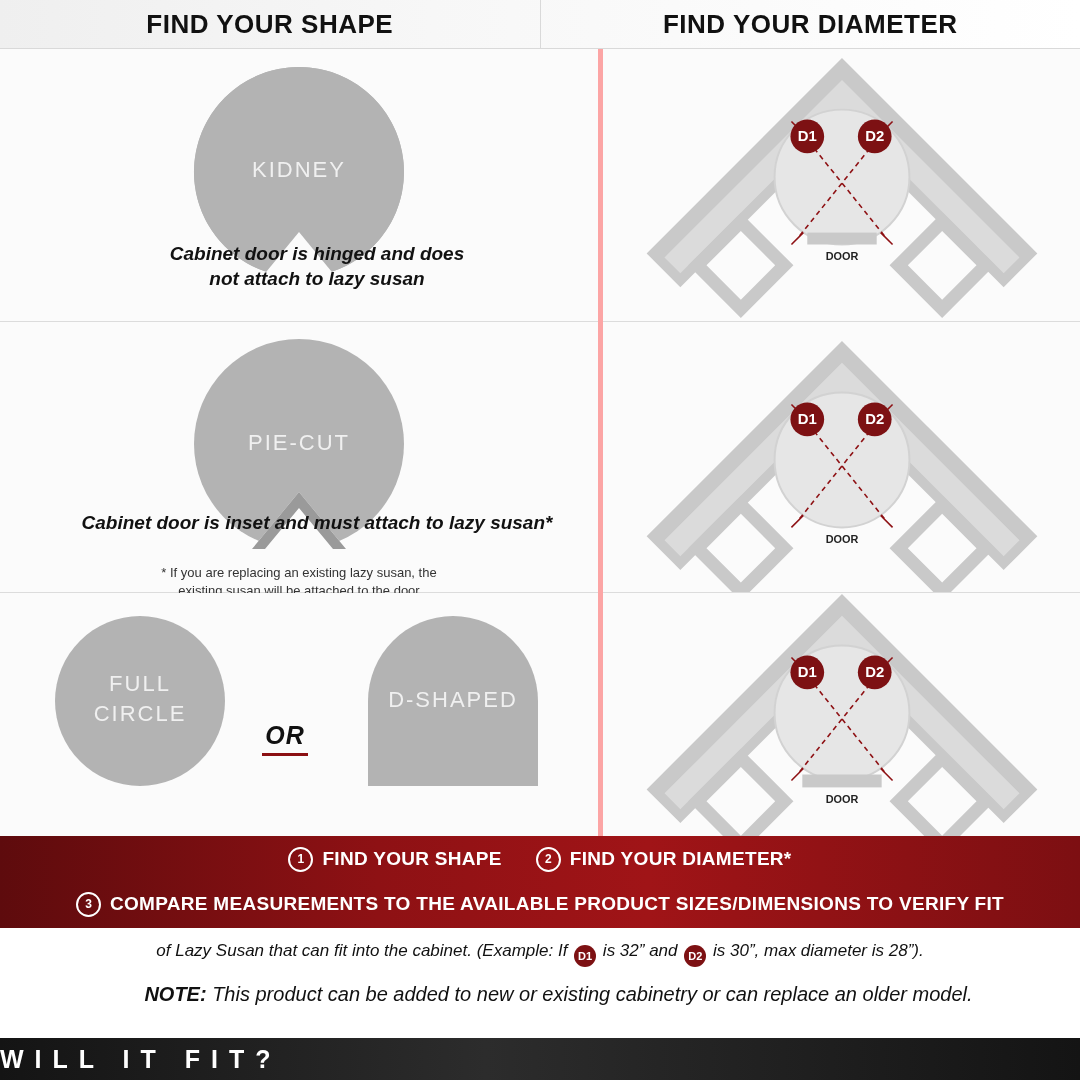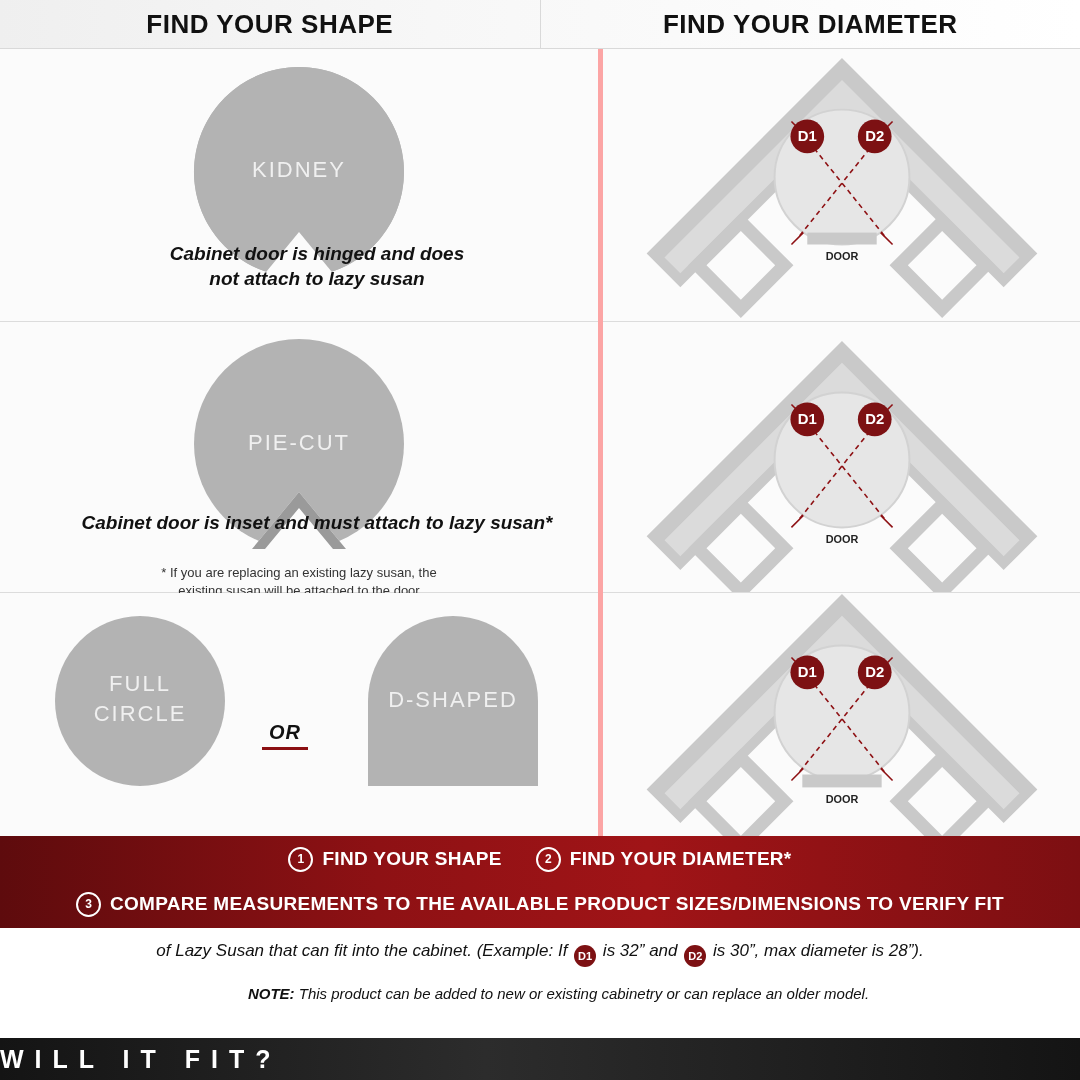--- a/index.html
+++ b/index.html
@@ -53,21 +53,21 @@
   }
 
   .shape-label{
     position:absolute;color:#f0f0f0;font-size:22px;letter-spacing:2px;
     text-align:center;font-weight:normal;pointer-events:none;
   }
 
   .or-box{
     position:absolute;left:262px;top:128px;text-align:center;
   }
-  .or-text{font-size:20px;font-weight:bold;font-style:italic;color:#111;letter-spacing:1px;}
+  .or-text{font-size:25px;font-weight:bold;font-style:italic;color:#111;letter-spacing:1px;}
   .or-underline{width:46px;height:3px;background:#8b0f12;margin:3px auto 0;}
 
   
   .diag{position:absolute;left:0;top:0;width:100%;height:100%;}
 
   
   .banner{
     position:absolute;left:0;top:836px;width:1080px;height:92px;
     background:linear-gradient(90deg,#5e0b0d 0%,#8e1114 35%,#a01417 60%,#7d0f12 100%);
     color:#fff;
@@ -82,21 +82,21 @@
     font-size:12px;font-weight:bold;line-height:1;
   }
   .btext{font-size:19px;font-weight:bold;letter-spacing:.3px;}
 
   
   .foot{
     position:absolute;left:0;top:928px;width:1080px;height:110px;
     background:#fff;text-align:center;padding-top:10px;box-sizing:border-box;
   }
   .foot p{margin:0;font-size:17px;font-style:italic;line-height:26px;color:#111;}
-  .foot .note{margin-top:14px;font-size:15px;font-style:italic;padding-left:37px;}
+  .foot .note{margin-top:14px;font-size:20px;font-style:italic;padding-left:37px;}
   .foot .note b{font-style:italic;font-weight:bold;}
   .dchip{
     display:inline-flex;align-items:center;justify-content:center;
     width:22px;height:22px;border-radius:50%;background:#7d1113;color:#fff;
     font-size:11px;font-weight:bold;font-style:normal;vertical-align:-4px;
     margin:0 2px;letter-spacing:0;
   }
 
   
   .bottom{

